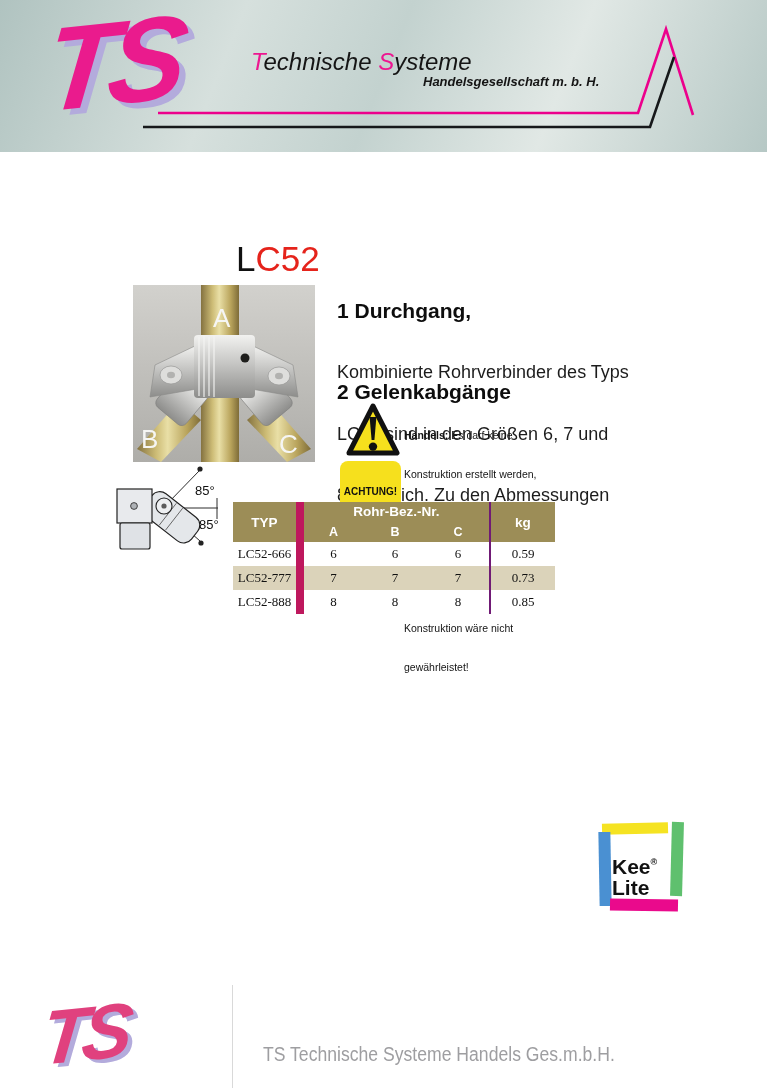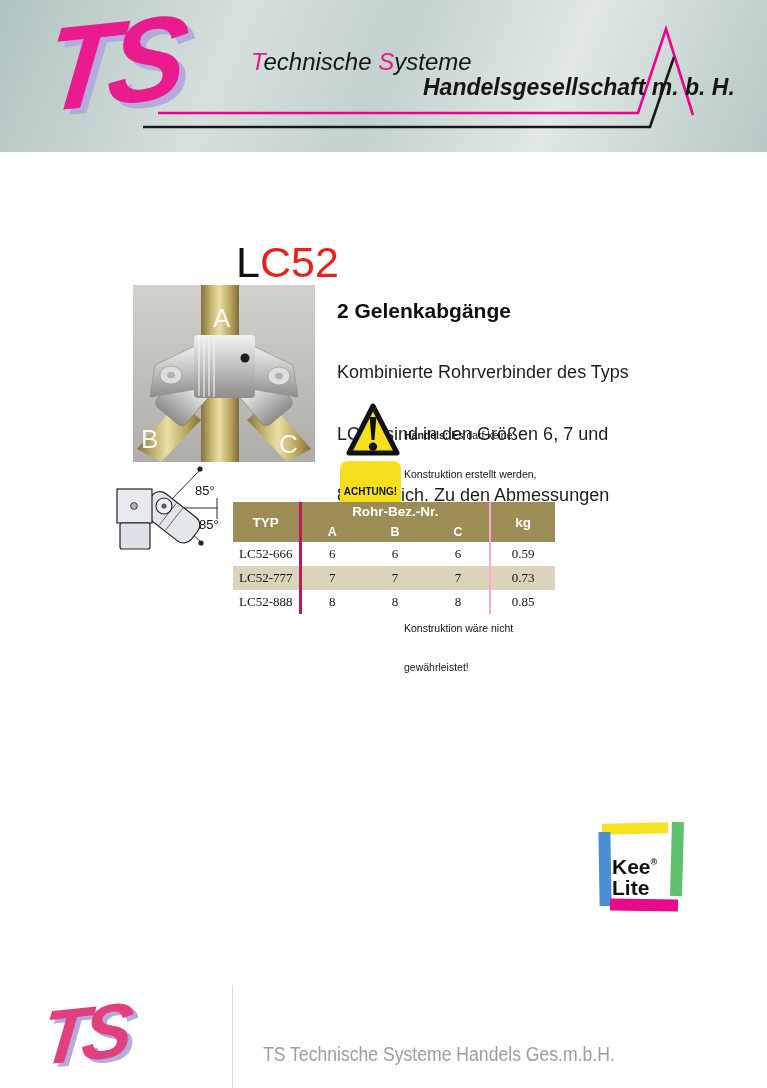--- a/index.html
+++ b/index.html
@@ -15,25 +15,25 @@
     left:0; top:0; width:767px; height:152px;
     background:linear-gradient(112deg,#b0c3c0 0%,#d6e0dd 30%,#c3d2cf 50%,#e1e8e5 72%,#b6c8c5 100%);
   }
   .ts-logo {
     left:46px; top:4px; font-size:118px; font-weight:bold; font-style:italic;
     letter-spacing:-9px; color:#ea1b8d; transform:rotate(-6deg) skewX(-12deg);
     text-shadow:7px 6px 0 #b3abdc; line-height:1; z-index:2;
   }
   .company-title { left:251px; top:40px; font-size:24px; font-weight:normal; font-style:italic; color:#151515; white-space:pre;margin-top:8px; }
   .accent { color:#ed1690; }
-  .company-subtitle { left:423px; top:74px; font-size:23px; font-weight:bold; font-style:italic; color:#151515; white-space:pre; }
+  .company-subtitle { left:423px; top:74px; font-size:13px; font-weight:bold; font-style:italic; color:#151515; white-space:pre; }
   .header-lines { left:0; top:0; width:767px; height:152px; }
 
   
-  .product-code { left:236px; top:241px; font-size:43px; line-height:1; color:#111; white-space:pre; }
+  .product-code { left:236px; top:241px; font-size:35px; line-height:1; color:#111; white-space:pre; }
   .code-red { color:#e5231b; }
   .product-title { left:337px; top:243px; font-size:21px; line-height:27px; font-weight:bold; color:#0d0d0d; white-space:pre; }
   .product-desc { left:337px; top:321px; font-size:18px; line-height:20.5px; color:#1c1c1c; white-space:pre; }
 
   
   .photo { left:133px; top:285px; width:182px; height:177px; }
   .drawing { left:100px; top:455px; width:150px; height:110px; }
 
   
   .warn-triangle { left:346px; top:402px; width:54px; height:58px; }
@@ -46,22 +46,22 @@
   .warn-text b { font-weight:bold; }
 
   
   .size-table { left:233px; top:502px; }
   table { border-collapse:collapse; table-layout:fixed; width:322px; }
   th,td { padding:0; text-align:center; overflow:hidden; }
   th { background:#9c8d57; color:#ffffff; font-weight:bold; }
   .row-group th { height:19px; font-size:13.5px; }
   .row-sub th { height:21px; font-size:12.5px; }
   td { height:24px; font-size:13px; color:#111; background:#ffffff;font-family:Liberation Serif, serif; }
-  .typ-col { border-right:3px solid #be185d; }
-  .kg-col  { border-left:2px solid #f9a8d4; }
+  .typ-col { border-right:8px solid #be185d; }
+  .kg-col  { border-left:2px solid #701a75; }
   tr.highlight td { background:#dbd3ba; }
 
   
   .keelite { left:595px; top:816px; width:96px; height:96px; }
 
   
   .footer-logo {
     left:42px; top:996px; font-size:76px; font-weight:bold; font-style:italic;
     letter-spacing:-6px; color:#e0417e; transform:rotate(-6deg) skewX(-12deg);
     text-shadow:5px 4px 0 #b3abdc; line-height:1;
@@ -78,20 +78,21 @@
     <polyline points="143,127 650,127 674,57" fill="none" stroke="#16181a" stroke-width="2.6"></polyline>
   </svg>
   <div class="abs ts-logo">TS</div>
   <div class="abs company-title"><span class="accent">T</span><span>echnische </span><span class="accent">S</span><span>ysteme</span></div>
   <div class="abs company-subtitle">Handelsgesellschaft m. b. H.</div>
 </div>
 
 <div class="abs product-code"><span>L</span><span class="code-red">C52</span></div>
 
 <div class="abs product-title">
+  <div>1 Durchgang,</div>
   <div>2 Gelenkabgänge</div>
 </div>
 
 <div class="abs product-desc">
   <div>Kombinierte Rohrverbinder des Typs</div>
   <div>LC52 sind in den Größen 6, 7 und</div>
   <div>8 erhältlich. Zu den Abmessungen</div>
   <div>siehe Typ LF50 und LM52.</div>
 </div>
 

